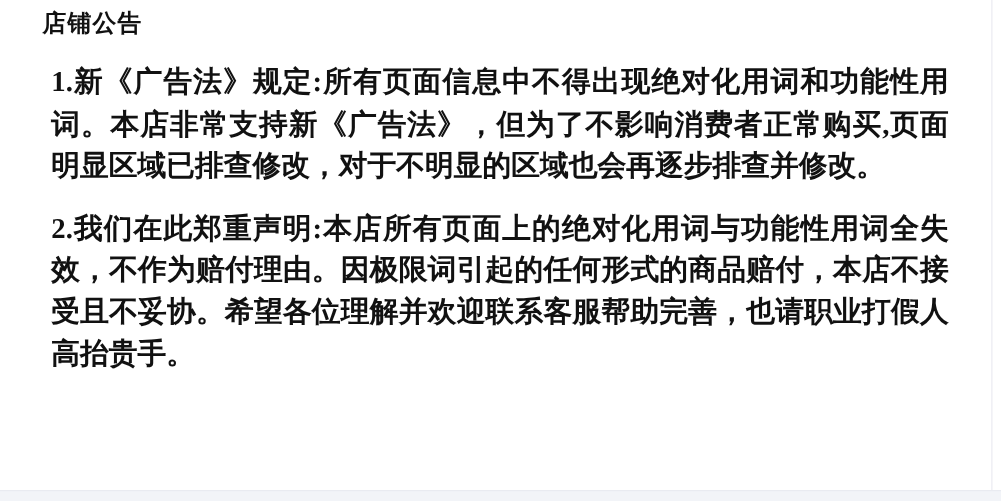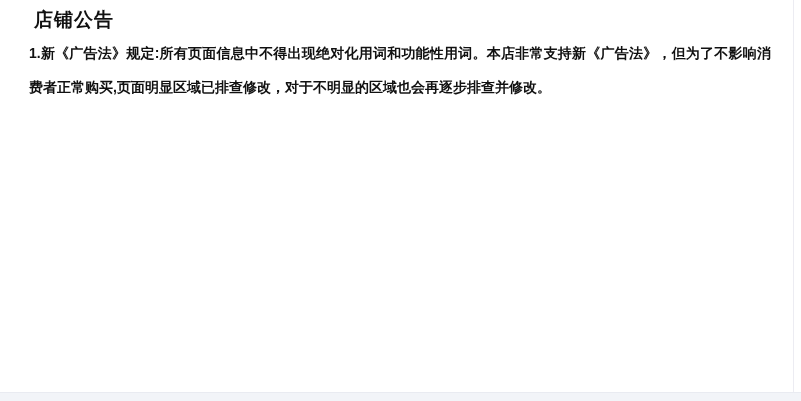--- a/index.html
+++ b/index.html
@@ -6,39 +6,39 @@
     margin: 0;
     padding: 0;
     background: #ffffff;
   }
   .page {
     position: relative;
     width: 801px;
     height: 401px;
     background: #ffffff;
     overflow: hidden;
-    font-family: Liberation Sans, sans-serif;
+    font-family: Liberation Serif, serif;
     color: #111111;
   }
   .content {
     position: absolute;
     top: 4px;
     left: 25px;
     right: 26px;
   }
   .announcement-title {
     margin: 3px 0 3px 9px;
     font-size: 19px;
     line-height: 26px;
     font-weight: bold;
     letter-spacing: 1px;
   }
   .para {
-    margin: 4px;
-    font-size: 14px;
+    margin: 16px;
+    font-size: 23px;
     line-height: 33.5px;
     font-weight: bold;
     text-align: justify;
     text-justify: inter-character;
     word-break: break-all;
   }
   .right-rule {
     position: absolute;
     top: 0;
     right: 7px;
@@ -57,16 +57,17 @@
     box-sizing: border-box;
   }
 </style>
 </head>
 <body>
 
 <div class="page">
   <div class="content">
     <h2 class="announcement-title">店铺公告</h2>
     <p class="para">1.新《广告法》规定:所有页面信息中不得出现绝对化用词和功能性用词。本店非常支持新《广告法》，但为了不影响消费者正常购买,页面明显区域已排查修改，对于不明显的区域也会再逐步排查并修改。</p>
+    <p class="para">2.我们在此郑重声明:本店所有页面上的绝对化用词与功能性用词全失效，不作为赔付理由。因极限词引起的任何形式的商品赔付，本店不接受且不妥协。希望各位理解并欢迎联系客服帮助完善，也请职业打假人高抬贵手。</p>
   </div>
   <div class="right-rule"></div>
   <div class="bottom-strip"></div>
 </div>
 
 </body></html>

